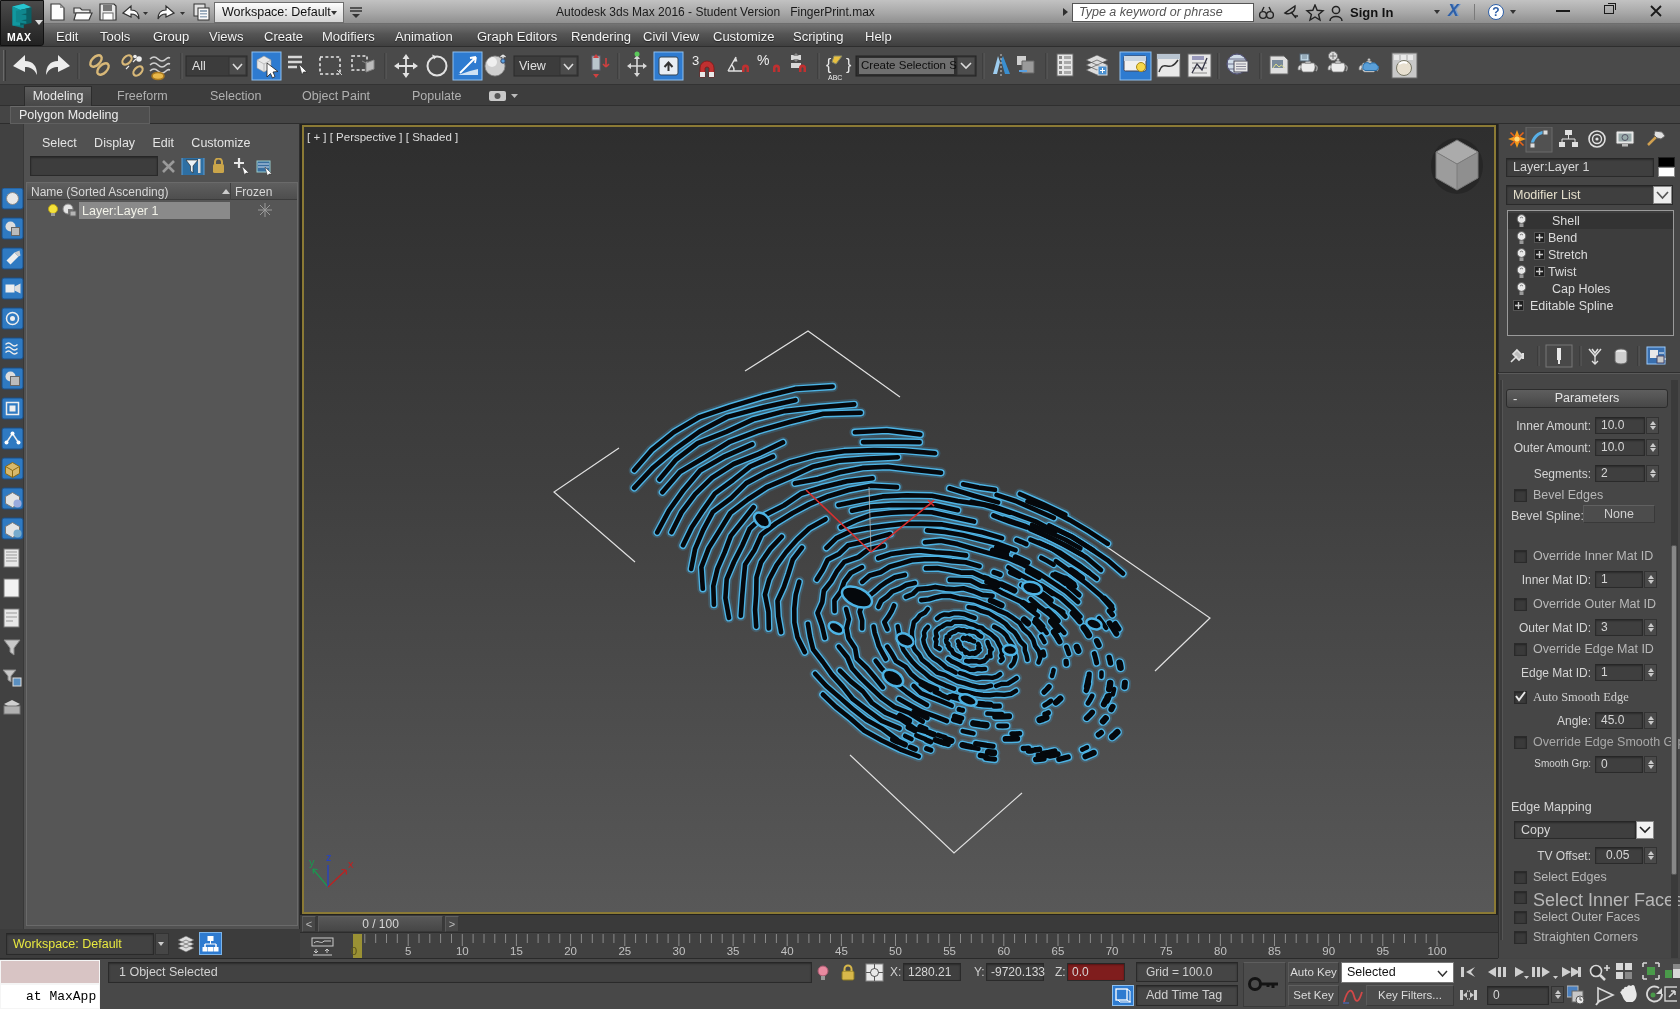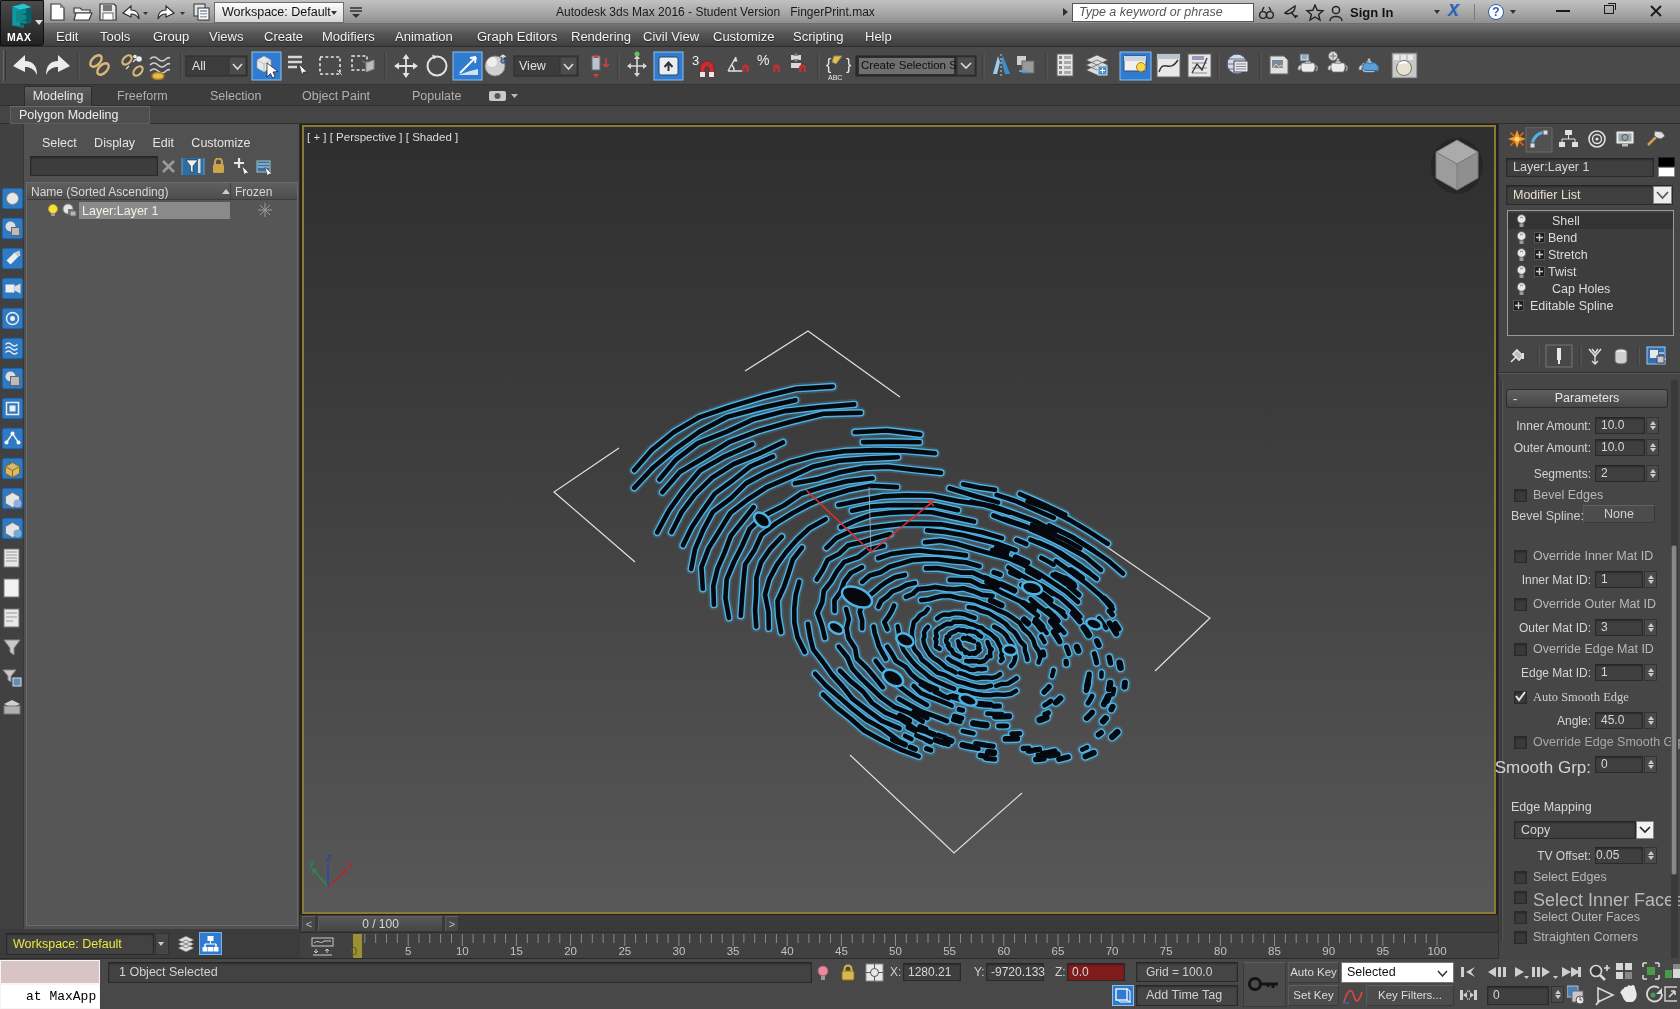--- a/index.html
+++ b/index.html
@@ -1367,31 +1367,31 @@
     <div class="cb" style="left:1514px;top:691px;"></div>
     <svg class="abs" style="left:1514px;top:690px" width="13" height="13" viewBox="0 0 13 13">
       <path d="M2 6 L5 10 L11 2" fill="none" stroke="#e8e8e8" stroke-width="2"></path>
     </svg>
     <div class="txt" style="left:1533px;top:690px;color:#cfcfcf;font-size:12.5px;font-family:Liberation Serif, serif;">Auto Smooth Edge</div>
     <div class="txt" style="left:1480px;top:714px;width:111px;text-align:right;color:#d4d4d4;font-size:12px;">Angle:</div>
     <div class="field" style="left:1595px;top:712px;width:48px;height:17px;font-size:12px;line-height:15px;padding-left:5px;background:#3f3f3f;">45.0</div>
     <div class="spin" style="left:1644px;top:712px;"></div>
     <div class="cb" style="left:1514px;top:736px;"></div>
     <div class="txt" style="left:1533px;top:735px;color:#a8a8a8;font-size:12.5px;">Override Edge Smooth Grp</div>
-    <div class="txt" style="left:1480px;top:758px;width:111px;text-align:right;color:#d4d4d4;font-size:17px;">Smooth Grp:</div>
+    <div class="txt" style="left:1480px;top:758px;width:111px;text-align:right;color:#d4d4d4;font-size:10px;">Smooth Grp:</div>
     <div class="field" style="left:1595px;top:756px;width:48px;height:17px;font-size:12px;line-height:15px;padding-left:5px;background:#3f3f3f;">0</div>
     <div class="spin" style="left:1644px;top:756px;"></div>
     <div class="txt" style="left:1511px;top:800px;color:#d4d4d4;font-size:12.5px;">Edge Mapping</div>
     <div class="field" style="left:1514px;top:821px;width:122px;height:18px;font-size:12.5px;line-height:16px;padding-left:6px;background:#3f3f3f;">Copy</div>
     <div class="abs" style="left:1636px;top:821px;width:18px;height:18px;background:#f2f2f2;border:1px solid #888;"></div>
     <svg class="abs" style="left:1639px;top:826px" width="12" height="8" viewBox="0 0 12 8">
       <path d="M1 1 l5 5 5 -5" fill="none" stroke="#222" stroke-width="1.6"></path>
     </svg>
     <div class="txt" style="left:1480px;top:849px;width:111px;text-align:right;color:#d4d4d4;font-size:12px;">TV Offset:</div>
-    <div class="field" style="left:1595px;top:847px;width:48px;height:17px;font-size:12px;line-height:15px;padding-left:0;background:#3f3f3f;">0.05</div>
+    <div class="field" style="left:1595px;top:847px;width:48px;height:17px;font-size:12px;line-height:15px;padding-left:10px;background:#3f3f3f;">0.05</div>
     <div class="spin" style="left:1644px;top:847px;"></div>
     <div class="cb" style="left:1514px;top:871px;"></div>
     <div class="txt" style="left:1533px;top:870px;color:#b8b8b8;font-size:12.5px;">Select Edges</div>
     <div class="cb" style="left:1514px;top:891px;"></div>
     <div class="txt" style="left:1533px;top:890px;color:#b8b8b8;font-size:18px;">Select Inner Faces</div>
     <div class="cb" style="left:1514px;top:911px;"></div>
     <div class="txt" style="left:1533px;top:910px;color:#b8b8b8;font-size:12.5px;">Select Outer Faces</div>
     <div class="cb" style="left:1514px;top:931px;"></div>
     <div class="txt" style="left:1533px;top:930px;color:#b8b8b8;font-size:12.5px;">Straighten Corners</div>
     <div class="abs" style="left:1671px;top:380px;width:7px;height:578px;background:#3a3a3a;"></div>

